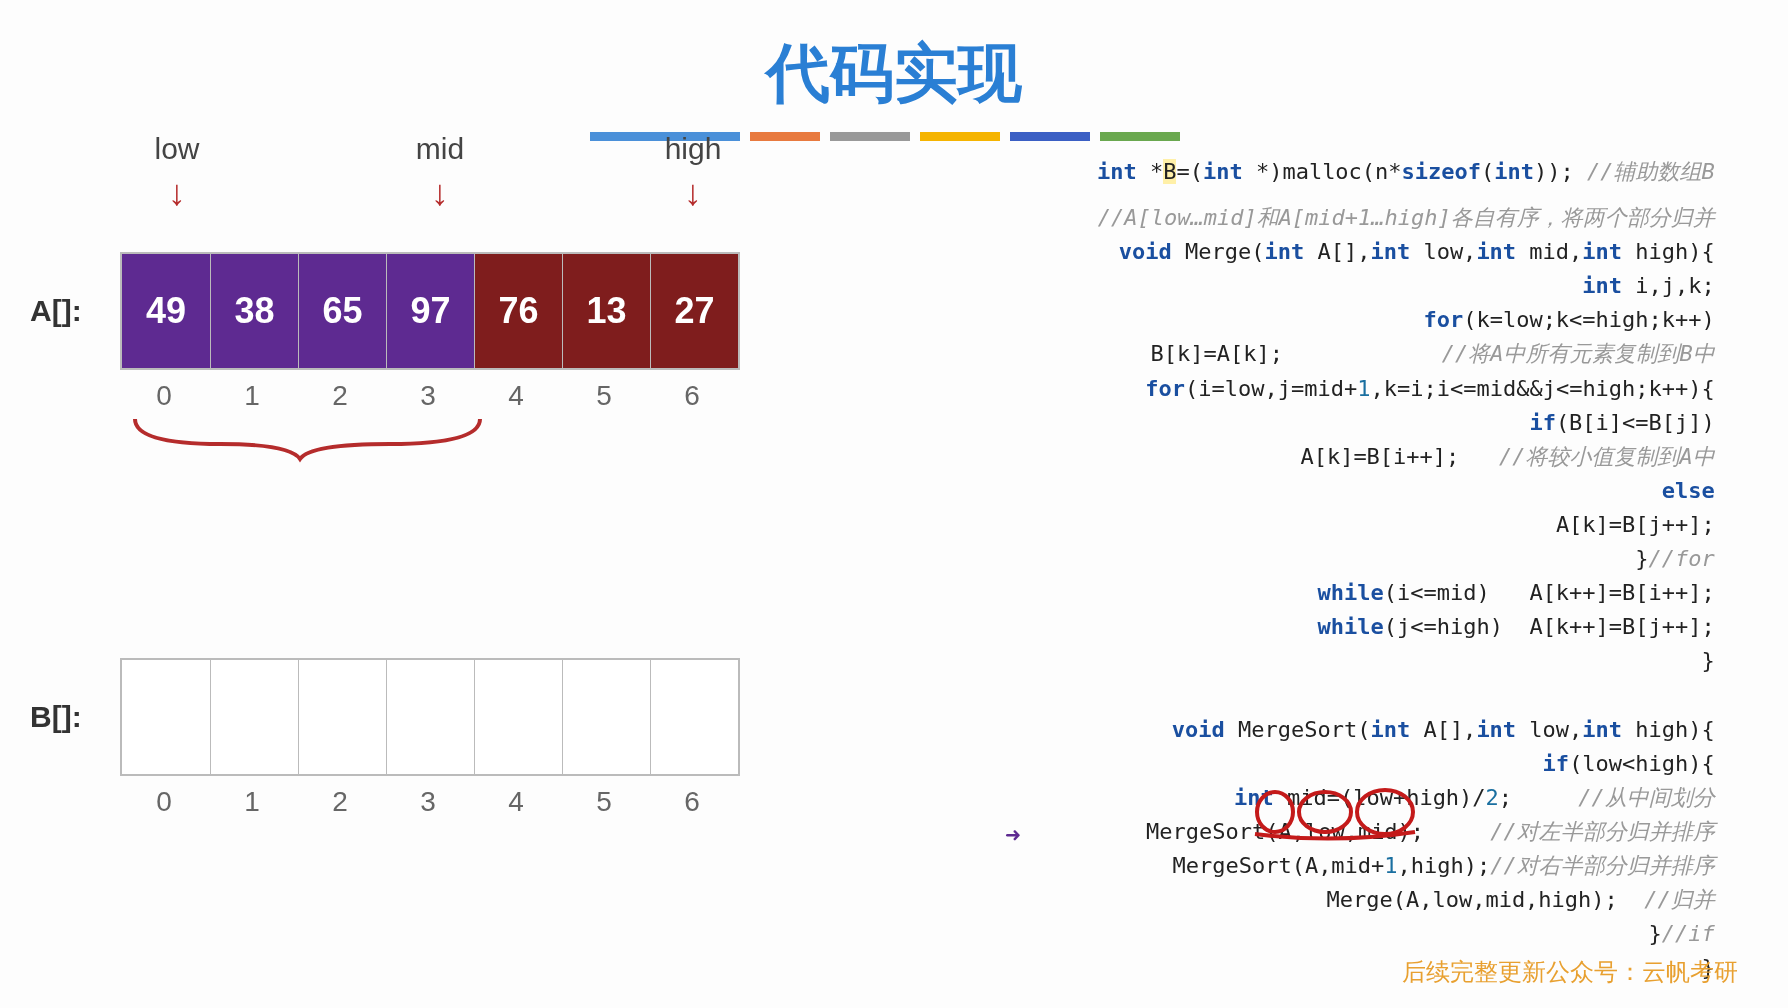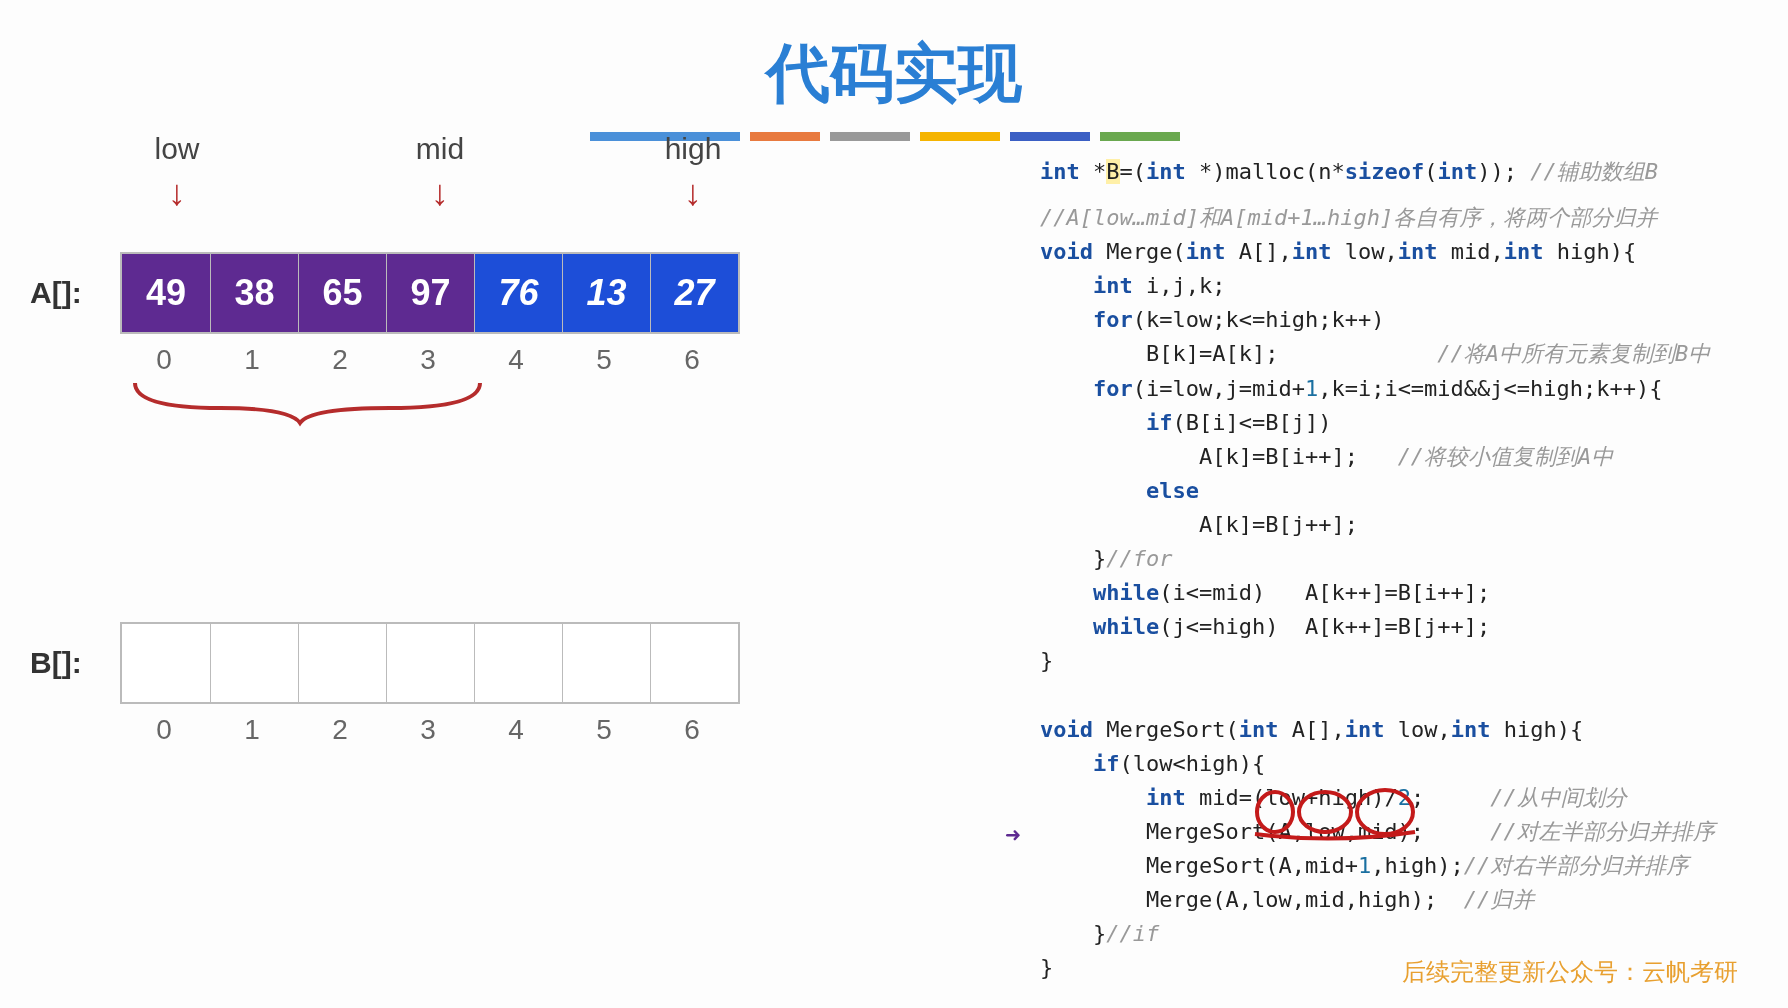--- a/index.html
+++ b/index.html
@@ -13,29 +13,29 @@
 .s4 { width: 80px; background: #f5b400; }
 .s5 { width: 80px; background: #3b5fc4; }
 .s6 { width: 80px; background: #6aa84f; }
 .left-panel { position: absolute; left: 30px; top: 120px; width: 780px; margin-top: 12px; }
 .ptr-labels { position: relative; height: 120px; margin-left: 100px; }
 .ptr { position: absolute; font-size: 30px; color: #444; text-align: center; width: 70px; }
 .ptr .arrow { display: block; font-size: 36px; color: #b52c2c; margin-top: 6px; }
 .arr-row { display: flex; align-items: center; }
 .arr-label { font-size: 30px; font-weight: 600; color: #333; width: 90px; }
 .arr-box { display: flex; border: 2px solid #bbb; }
-.cell { width: 88px; height: 78px; display: flex; align-items: center; justify-content: center; font-size: 36px; font-weight: 600; border-left: 1px solid #bbb; }
+.cell { width: 88px; height: 114px; display: flex; align-items: center; justify-content: center; font-size: 36px; font-weight: 600; border-left: 1px solid #bbb; }
 .cell:first-child { border-left: none; }
 .cell.purple { background: #5e2a91; color: #fff; }
-.cell.tan { background: #1d4ed8; color: #fff; font-style: italic; }
+.cell.tan { background: #7f1d1d; color: #fff; }
 .cell.empty { background: #fff; color: #888; }
 .idx-row { display: flex; margin-left: 90px; margin-top: 10px; }
 .idx { width: 88px; text-align: center; font-size: 28px; color: #666; }
 .brace { margin-left: 100px; margin-top: 2px; }
-.code-panel { position: absolute; left: 1040px; top: 155px; font-family: "Menlo", "Consolas", monospace; font-size: 22px; line-height: 1.55; color: #222; }
+.code-panel { position: absolute; left: 1040px; top: 155px; font-family: "Menlo", "Consolas", monospace; font-size: 22px; line-height: 1.55; color: #222; text-align: right; }
 .code-panel .kw { color: #1a4fa0; font-weight: 600; }
 .code-panel .num { color: #1a6fa0; }
 .code-panel .cmt { color: #999; font-style: italic; }
 .code-panel .hl { background: #fff0a8; }
 .code-panel pre { font-family: inherit; white-space: pre; }
 .exec-arrow { position: absolute; left: -35px; font-size: 26px; color: #5e2a91; }
 .watermark { position: absolute; right: 50px; bottom: 20px; font-size: 24px; color: #e8a030; }
 .circles-svg { position: absolute; pointer-events: none; }
 </style>
 </head>

